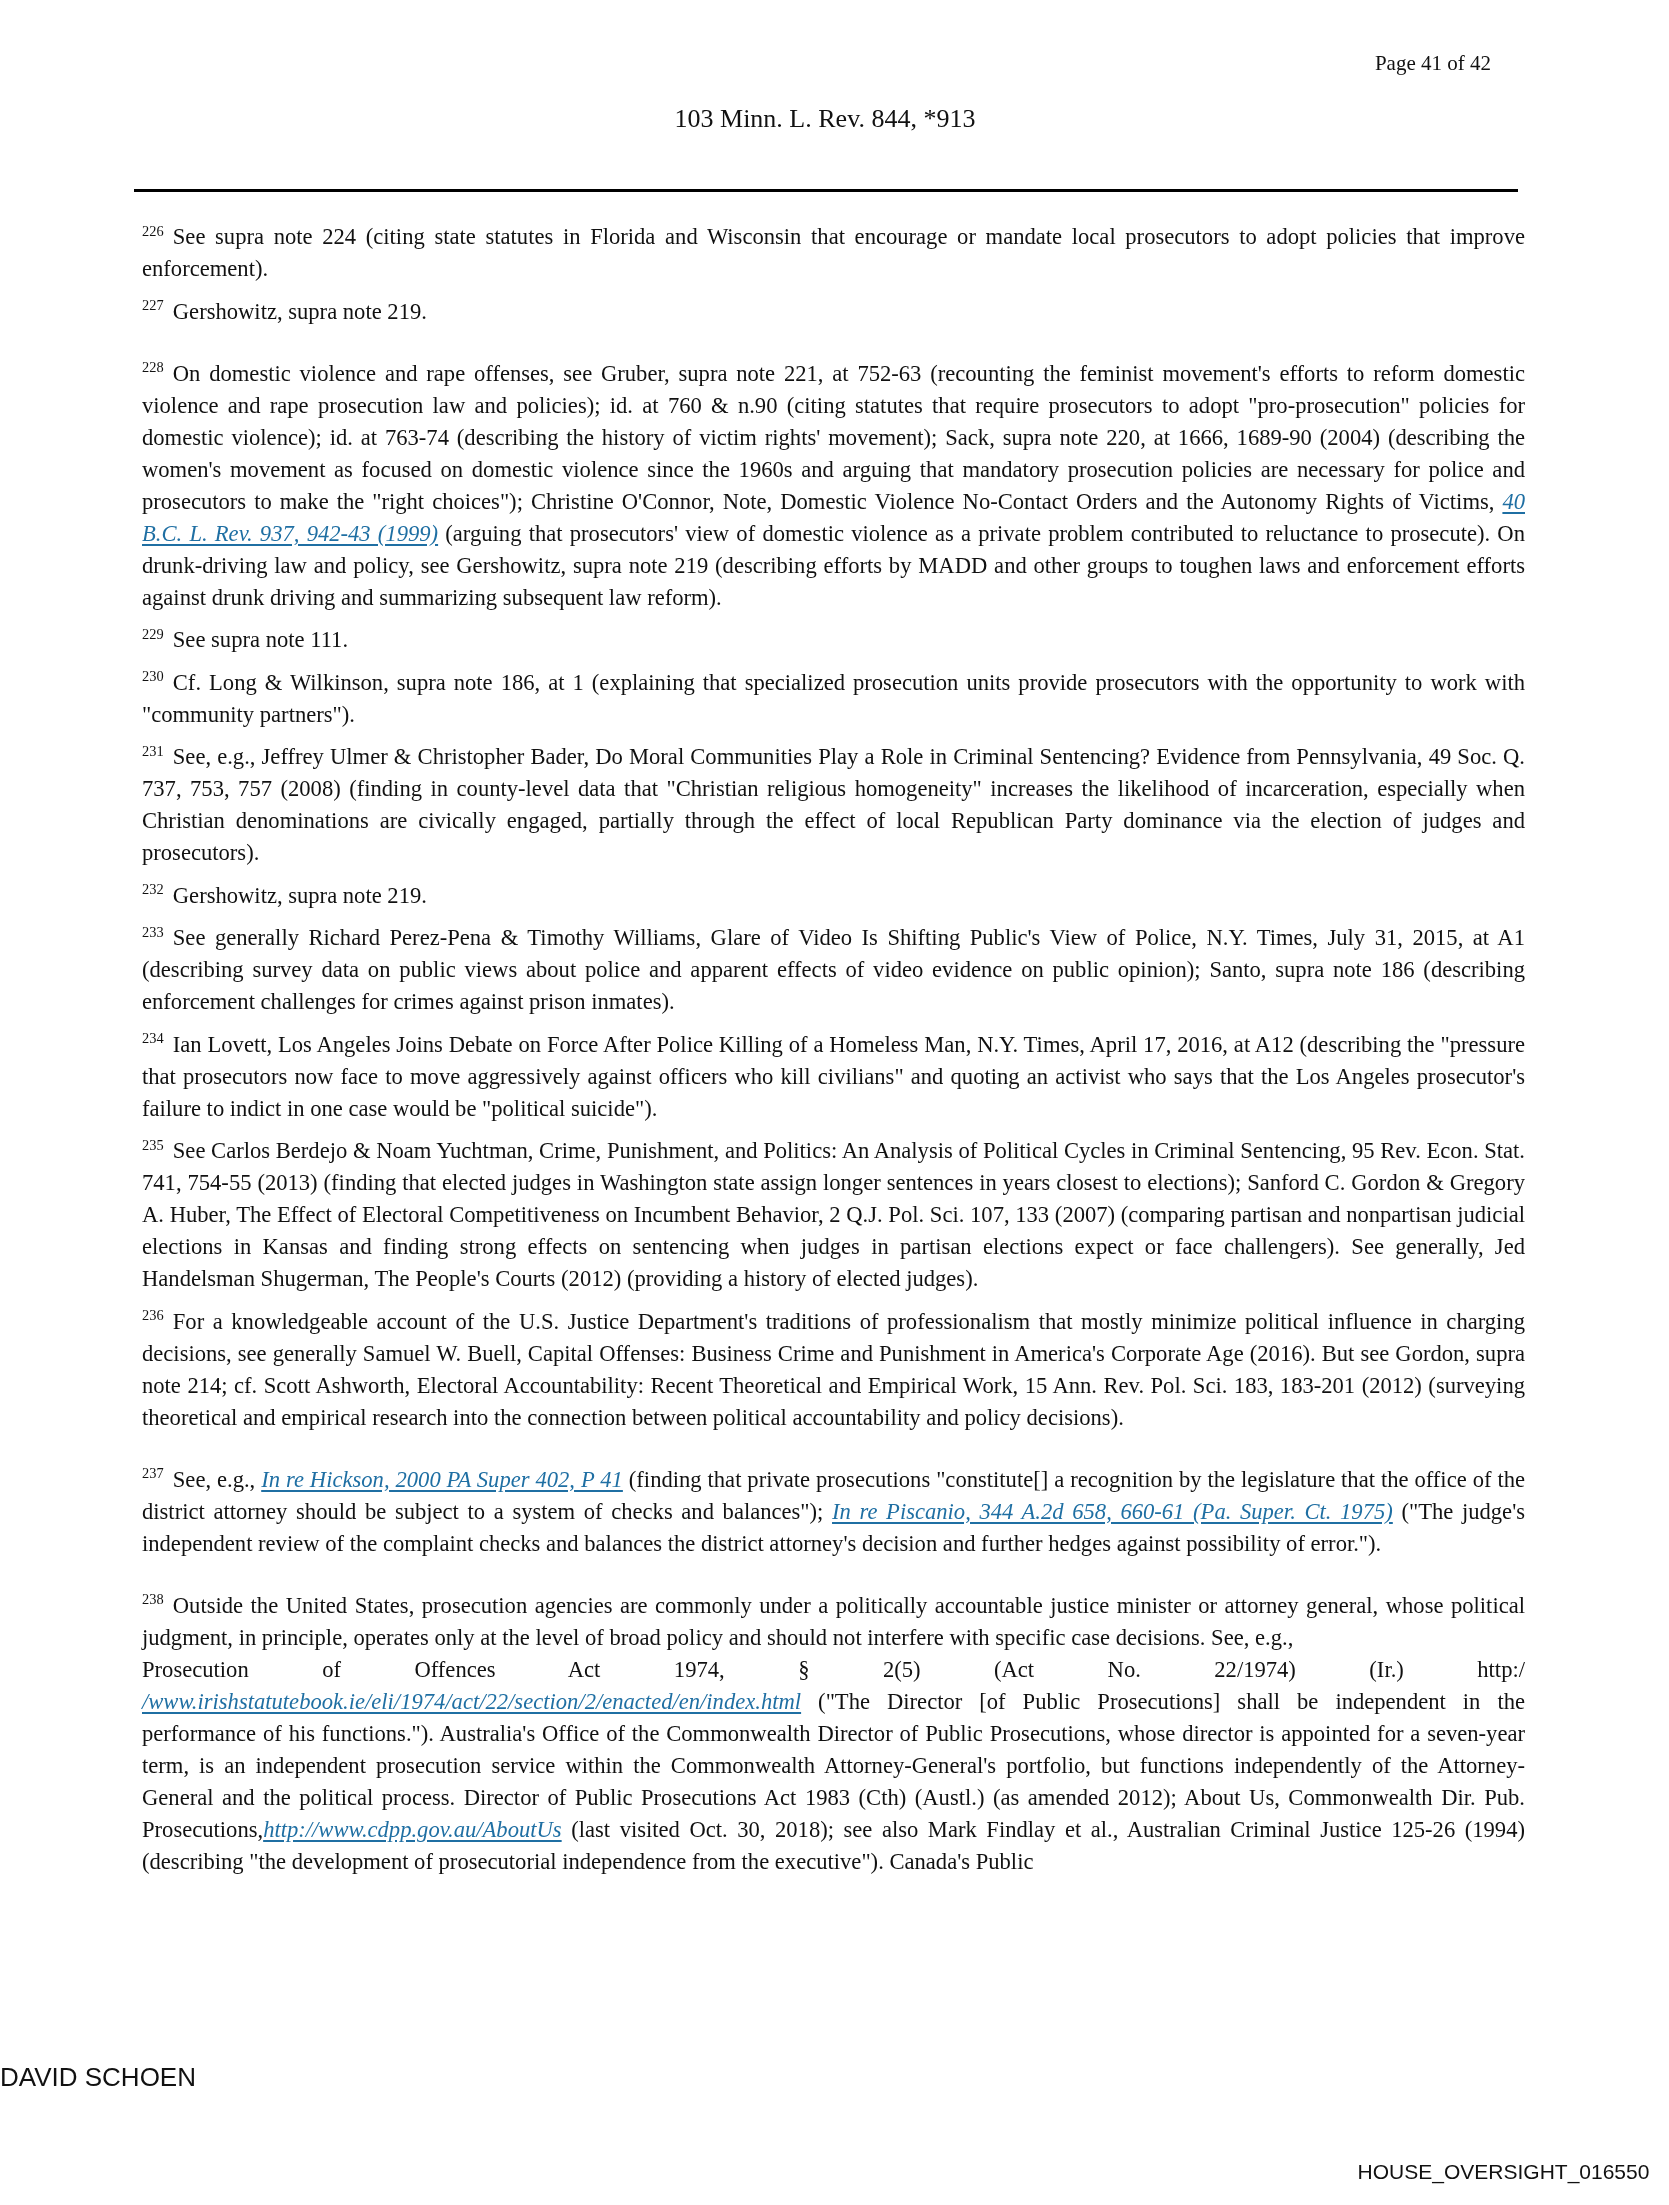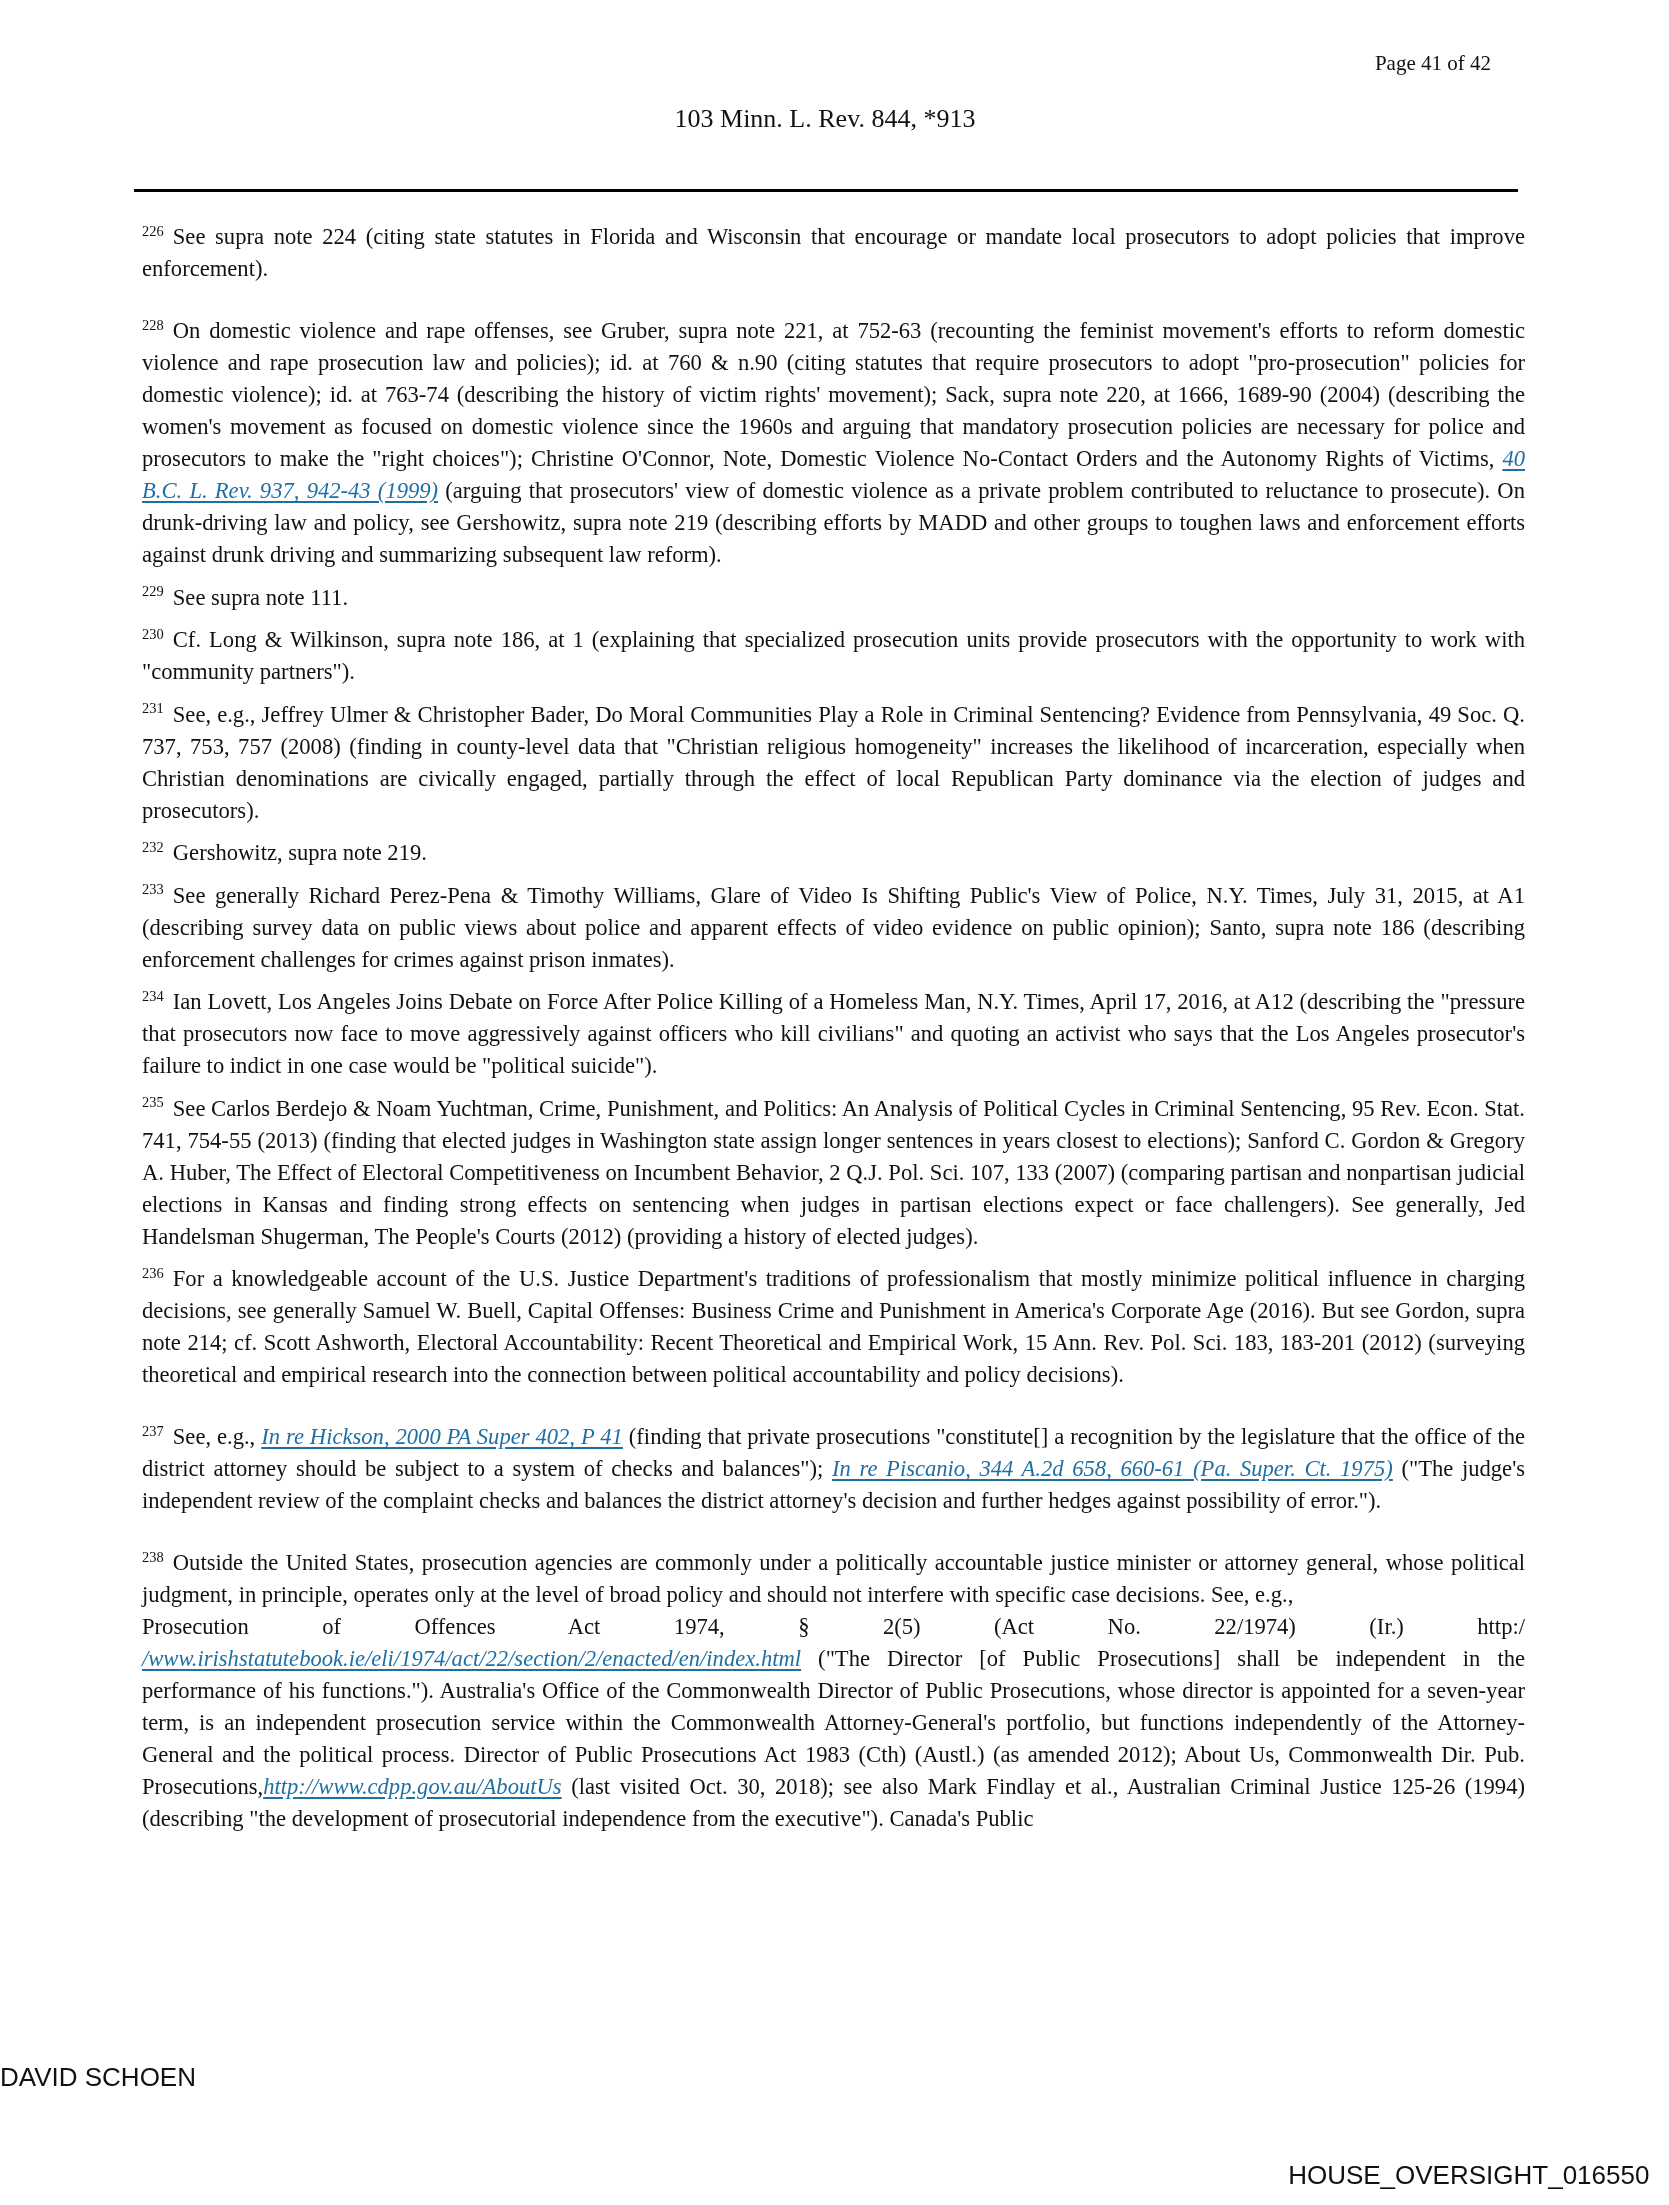--- a/index.html
+++ b/index.html
@@ -10,31 +10,32 @@
   .rule { position: absolute; top: 189px; left: 134px; width: 1384px; height: 2.6px; background: #000; }
   .notes { position: absolute; top: 221px; left: 142px; width: 1383px; font-size: 22.6px; line-height: 32px; }
   .fn { margin: 0 0 10.5px 0; text-align: justify; }
   .fn.gap { margin-top: 30px; }
   .fn sup { font-size: 14.4px; vertical-align: 8.5px; margin-right: 9.2px; line-height: 0; }
   .link { color: #1f6fa3; font-style: italic; text-decoration: underline; text-underline-offset: 3.3px; cursor: pointer; }
   .spread { text-align-last: justify; display: block; }
   .footer-name { position: absolute; top: 2062px; left: 0; width: 1650px; text-align: left;
                  font-family: "Liberation Sans", "DejaVu Sans", sans-serif; font-size: 26px; }
   .bates { position: absolute; top: 2160px; right: 19.6px;
-           font-family: "Liberation Sans", "DejaVu Sans", sans-serif; font-size: 26px; }
+           font-family: "Liberation Sans", "DejaVu Sans", sans-serif; font-size: 21px; }
 </style>
 </head>
 <body>
 
 <div class="page-label">Page 41 of 42</div>
 <div class="running-head">103 Minn. L. Rev. 844, *913</div>
 <div class="rule"></div>
 
 <div class="notes" id="notes">
     <p class="fn"><sup>226</sup><span>See supra note 224 (citing state statutes in Florida and Wisconsin that encourage or mandate local prosecutors to adopt policies that improve enforcement).</span></p>
+    <p class="fn"><sup>227</sup><span>Gershowitz, supra note 219.</span></p>
     <p class="fn gap"><sup>228</sup><span>On domestic violence and rape offenses, see Gruber, supra note 221, at 752-63 (recounting the feminist movement's efforts to reform domestic violence and rape prosecution law and policies); id. at 760 &amp; n.90 (citing statutes that require prosecutors to adopt "pro-prosecution" policies for domestic violence); id. at 763-74 (describing the history of victim rights' movement); Sack, supra note 220, at 1666, 1689-90 (2004) (describing the women's movement as focused on domestic violence since the 1960s and arguing that mandatory prosecution policies are necessary for police and prosecutors to make the "right choices"); Christine O'Connor, Note, Domestic Violence No-Contact Orders and the Autonomy Rights of Victims, </span><span class="link">40 B.C. L. Rev. 937, 942-43 (1999)</span><span> (arguing that prosecutors' view of domestic violence as a private problem contributed to reluctance to prosecute). On drunk-driving law and policy, see Gershowitz, supra note 219 (describing efforts by MADD and other groups to toughen laws and enforcement efforts against drunk driving and summarizing subsequent law reform).</span></p>
     <p class="fn"><sup>229</sup><span>See supra note 111.</span></p>
     <p class="fn"><sup>230</sup><span>Cf. Long &amp; Wilkinson, supra note 186, at 1 (explaining that specialized prosecution units provide prosecutors with the opportunity to work with "community partners").</span></p>
     <p class="fn"><sup>231</sup><span>See, e.g., Jeffrey Ulmer &amp; Christopher Bader, Do Moral Communities Play a Role in Criminal Sentencing? Evidence from Pennsylvania, 49 Soc. Q. 737, 753, 757 (2008) (finding in county-level data that "Christian religious homogeneity" increases the likelihood of incarceration, especially when Christian denominations are civically engaged, partially through the effect of local Republican Party dominance via the election of judges and prosecutors).</span></p>
     <p class="fn"><sup>232</sup><span>Gershowitz, supra note 219.</span></p>
     <p class="fn"><sup>233</sup><span>See generally Richard Perez-Pena &amp; Timothy Williams, Glare of Video Is Shifting Public's View of Police, N.Y. Times, July 31, 2015, at A1 (describing survey data on public views about police and apparent effects of video evidence on public opinion); Santo, supra note 186 (describing enforcement challenges for crimes against prison inmates).</span></p>
     <p class="fn"><sup>234</sup><span>Ian Lovett, Los Angeles Joins Debate on Force After Police Killing of a Homeless Man, N.Y. Times, April 17, 2016, at A12 (describing the "pressure that prosecutors now face to move aggressively against officers who kill civilians" and quoting an activist who says that the Los Angeles prosecutor's failure to indict in one case would be "political suicide").</span></p>
     <p class="fn"><sup>235</sup><span>See Carlos Berdejo &amp; Noam Yuchtman, Crime, Punishment, and Politics: An Analysis of Political Cycles in Criminal Sentencing, 95 Rev. Econ. Stat. 741, 754-55 (2013) (finding that elected judges in Washington state assign longer sentences in years closest to elections); Sanford C. Gordon &amp; Gregory A. Huber, The Effect of Electoral Competitiveness on Incumbent Behavior, 2 Q.J. Pol. Sci. 107, 133 (2007) (comparing partisan and nonpartisan judicial elections in Kansas and finding strong effects on sentencing when judges in partisan elections expect or face challengers). See generally, Jed Handelsman Shugerman, The People's Courts (2012) (providing a history of elected judges).</span></p>
     <p class="fn"><sup>236</sup><span>For a knowledgeable account of the U.S. Justice Department's traditions of professionalism that mostly minimize political influence in charging decisions, see generally Samuel W. Buell, Capital Offenses: Business Crime and Punishment in America's Corporate Age (2016). But see Gordon, supra note 214; cf. Scott Ashworth, Electoral Accountability: Recent Theoretical and Empirical Work, 15 Ann. Rev. Pol. Sci. 183, 183-201 (2012) (surveying theoretical and empirical research into the connection between political accountability and policy decisions).</span></p>
     <p class="fn gap"><sup>237</sup><span>See, e.g., </span><span class="link">In re Hickson, 2000 PA Super 402, P 41</span><span> (finding that private prosecutions "constitute[] a recognition by the legislature that the office of the district attorney should be subject to a system of checks and balances"); </span><span class="link">In re Piscanio, 344 A.2d 658, 660-61 (Pa. Super. Ct. 1975)</span><span> ("The judge's independent review of the complaint checks and balances the district attorney's decision and further hedges against possibility of error.").</span></p>

